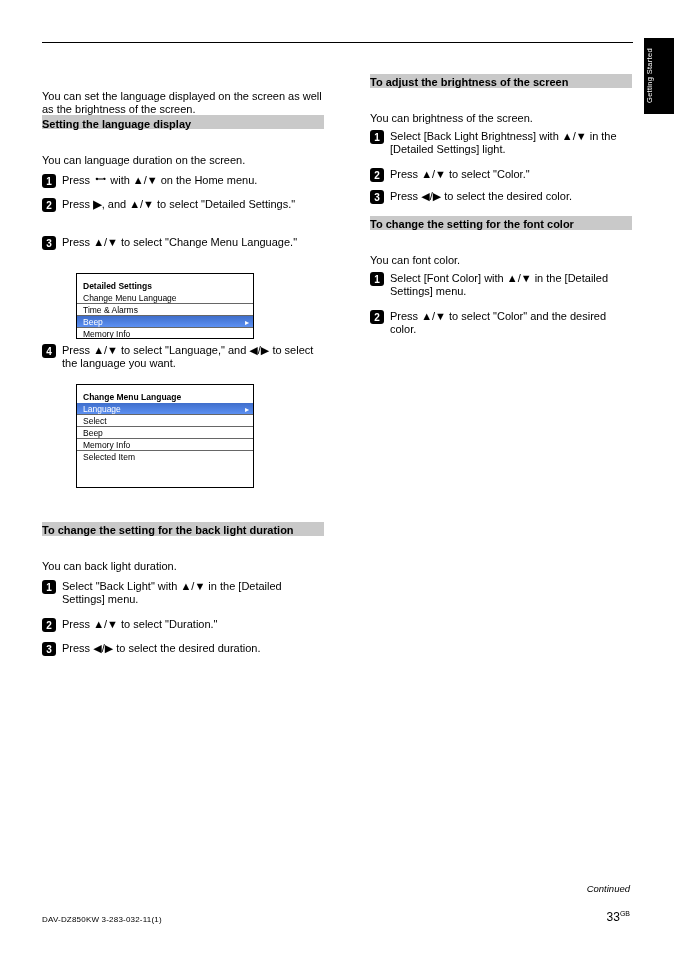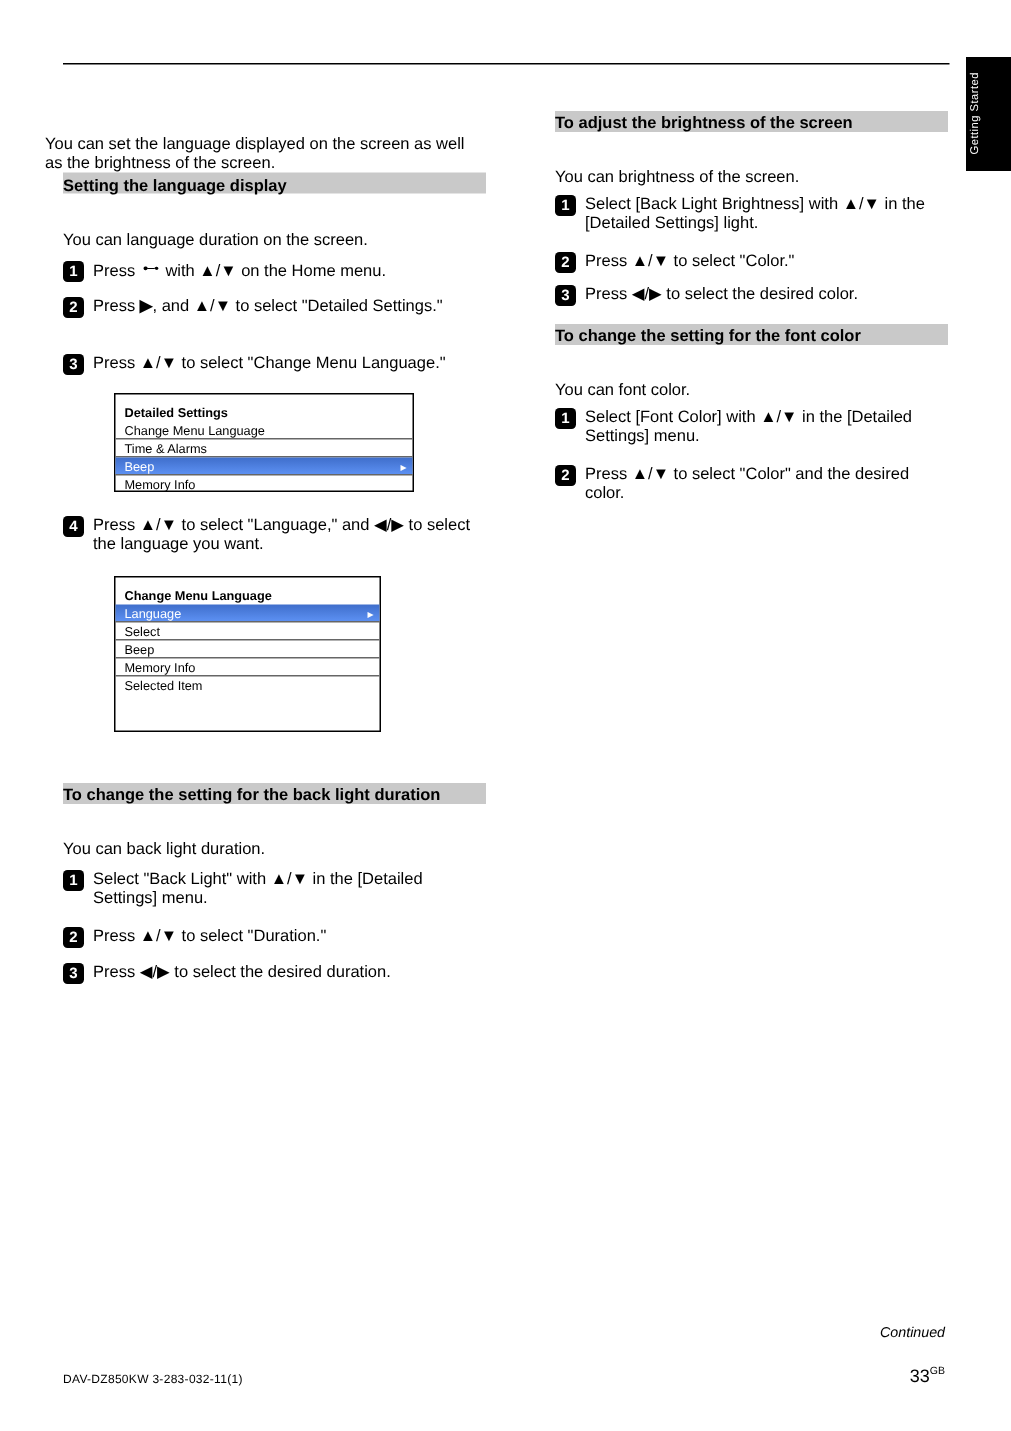--- a/index.html
+++ b/index.html
@@ -29,21 +29,21 @@
     .note{position:absolute;font-size:11px;line-height:13px}
   </style>
 </head>
 <body>
 
 <div class="page">
   <hr class="top">
   <div class="sidetab"></div>
   <div class="sidelabel">Getting Started</div>
 
-  <div class="note" style="left:30px;top:90px;width:280px">You can set the language displayed on the screen as well as the brightness of the screen.</div>
+  <div class="note" style="left:42px;top:90px;width:280px">You can set the language displayed on the screen as well as the brightness of the screen.</div>
 
   <div class="bar" style="left:42px;top:115px;width:282px"></div>
   <div class="note" style="left:42px;top:118px;font-weight:700">Setting the language display</div>
   <div class="note" style="left:42px;top:154px;width:280px">You can language duration on the screen.</div>
 
   <div class="step" style="left:42px;top:174px">
     <div class="num">1</div>
     <div class="steptxt">
       <span>Press </span>
       <span class="wrench"><svg viewBox="0 0 24 12">
@@ -54,21 +54,21 @@
   </div>
   <div class="step" style="left:42px;top:198px;width:280px">
     <div class="num">2</div>
     <div class="steptxt"><span>Press </span><b>▶</b><span>, and ▲/▼ to select "Detailed Settings."</span></div>
   </div>
   <div class="step" style="left:42px;top:236px;width:280px">
     <div class="num">3</div>
     <div class="steptxt">Press ▲/▼ to select "Change Menu Language."</div>
   </div>
 
-  <div class="menu" style="left:76px;top:262px;width:200px;height:66px">
+  <div class="menu" style="left:76px;top:273px;width:178px;height:66px">
     <div class="title">Detailed Settings</div>
     <div class="row">Change Menu Language</div>
     <div class="row">Time &amp; Alarms</div>
     <div class="row sel"><span>Beep</span><span class="chev">▸</span></div>
     <div class="row" style="border-bottom:none">Memory Info</div>
   </div>
 
   <div class="step" style="left:42px;top:344px;width:280px">
     <div class="num">4</div>
     <div class="steptxt">Press ▲/▼ to select "Language," and ◀/▶ to select the language you want.</div>

